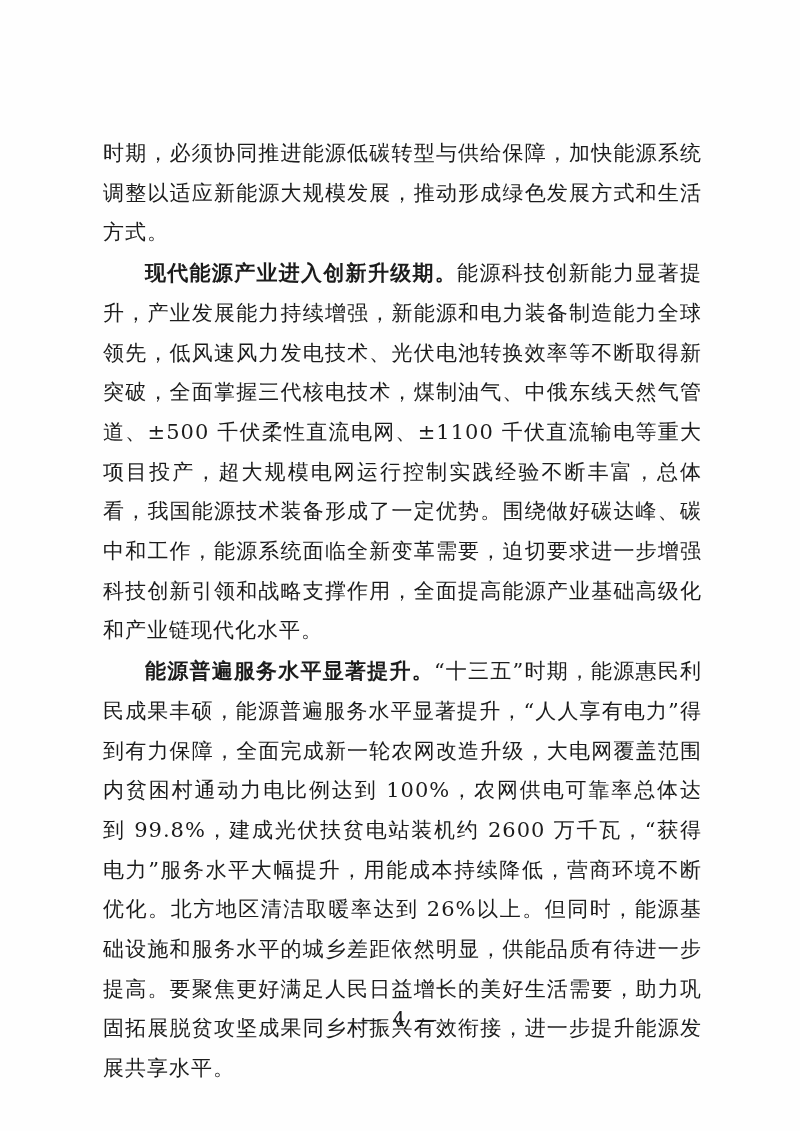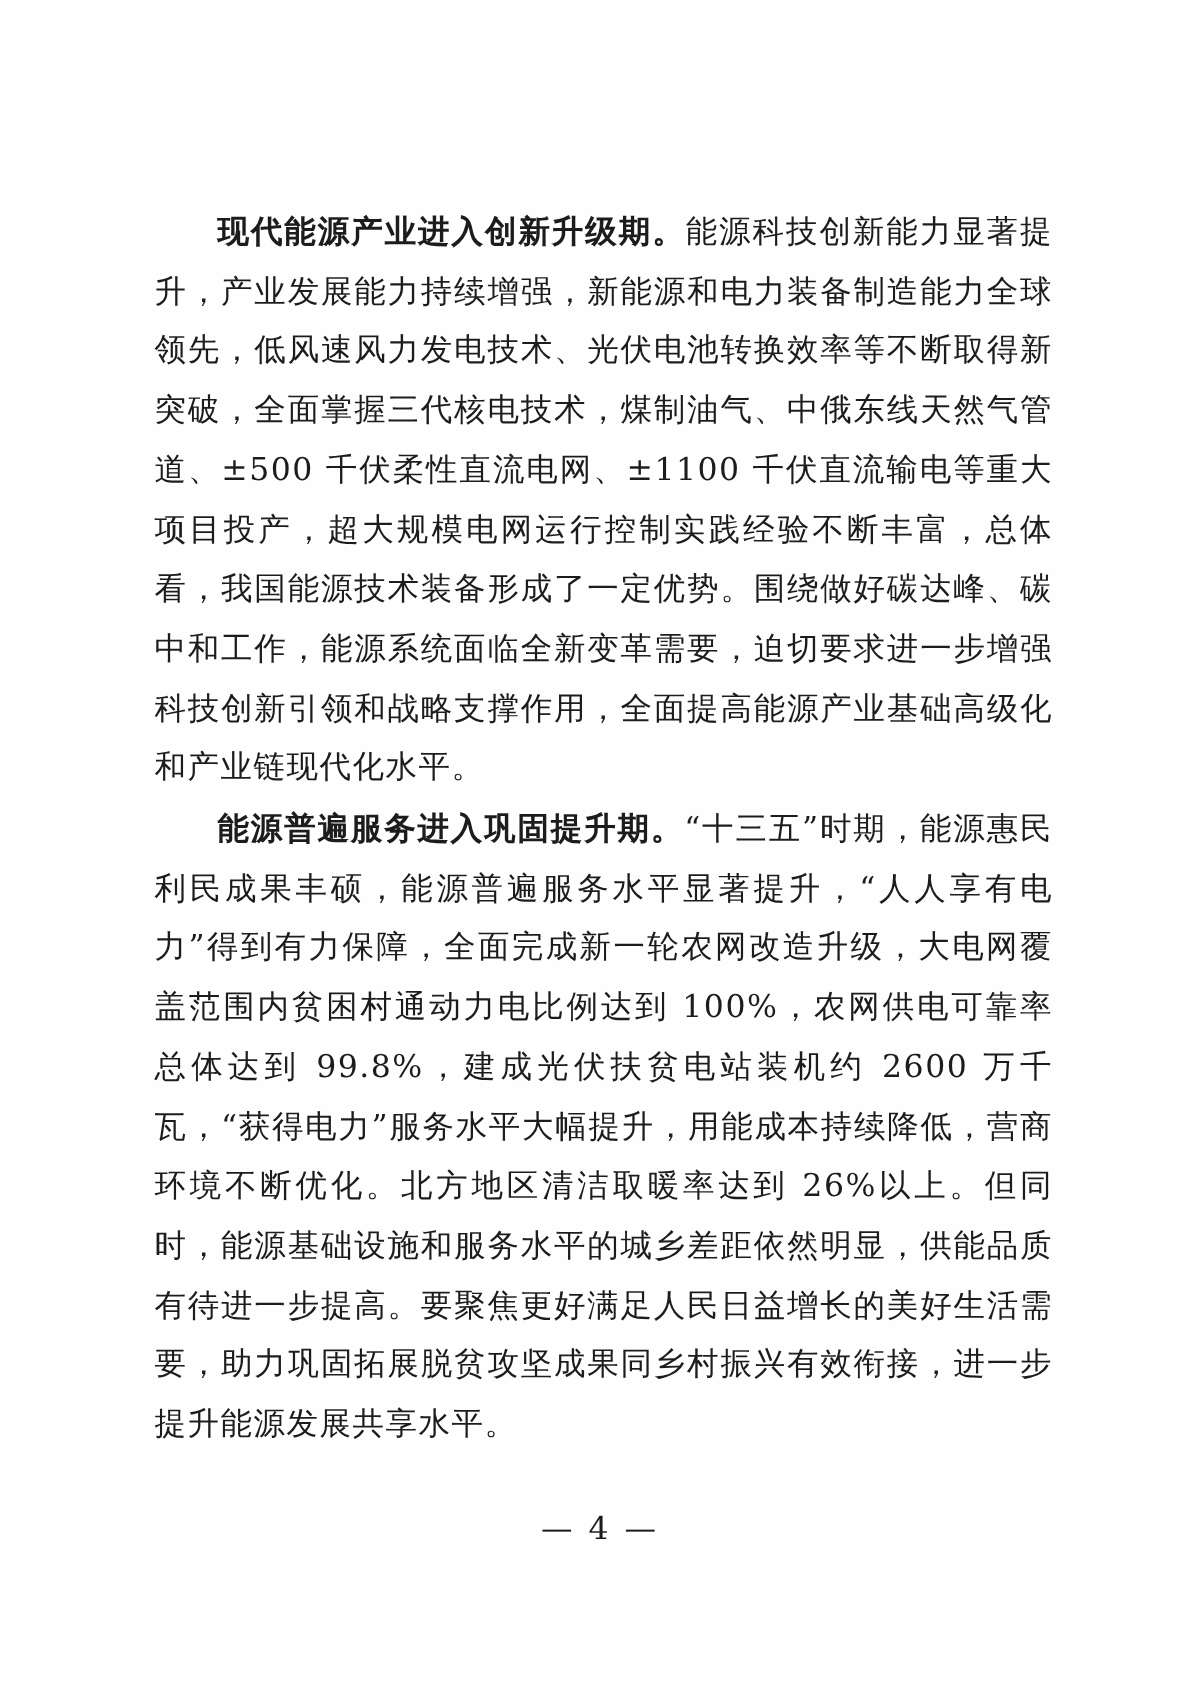--- a/index.html
+++ b/index.html
@@ -51,26 +51,29 @@
     color: #1c1c1c;
   }
 </style>
 </head>
 <body>
 
 <div class="page">
 
   <div class="text-block">
 
+    <p>
+      <span>时期，必须协同推进能源低碳转型与供给保障，加快能源系统调整以适应新能源大规模发展，推动形成绿色发展方式和生活方式。</span>
+    </p>
 
     <p class="indent">
       <span class="lead">现代能源产业进入创新升级期。</span><span>能源科技创新能力显著提升，产业发展能力持续增强，新能源和电力装备制造能力全球领先，低风速风力发电技术、光伏电池转换效率等不断取得新突破，全面掌握三代核电技术，煤制油气、中俄东线天然气管道、±500 千伏柔性直流电网、±1100 千伏直流输电等重大项目投产，超大规模电网运行控制实践经验不断丰富，总体看，我国能源技术装备形成了一定优势。围绕做好碳达峰、碳中和工作，能源系统面临全新变革需要，迫切要求进一步增强科技创新引领和战略支撑作用，全面提高能源产业基础高级化和产业链现代化水平。</span>
     </p>
 
     <p class="indent">
-      <span class="lead">能源普遍服务进入巩固提升期。</span><span>“十三五”时期，能源惠民利民成果丰硕，能源普遍服务水平显著提升，“人人享有电力”得到有力保障，全面完成新一轮农网改造升级，大电网覆盖范围内贫困村通动力电比例达到 100%，农网供电可靠率总体达到 99.8%，建成光伏扶贫电站装机约 2600 万千瓦，“获得电力”服务水平大幅提升，用能成本持续降低，营商环境不断优化。北方地区清洁取暖率达到 26%以上。但同时，能源基础设施和服务水平的城乡差距依然明显，供能品质有待进一步提高。要聚焦更好满足人民日益增长的美好生活需要，助力巩固拓展脱贫攻坚成果同乡村振兴有效衔接，进一步提升能源发展共享水平。</span>
+      <span class="lead">能源普遍服务水平显著提升。</span><span>“十三五”时期，能源惠民利民成果丰硕，能源普遍服务水平显著提升，“人人享有电力”得到有力保障，全面完成新一轮农网改造升级，大电网覆盖范围内贫困村通动力电比例达到 100%，农网供电可靠率总体达到 99.8%，建成光伏扶贫电站装机约 2600 万千瓦，“获得电力”服务水平大幅提升，用能成本持续降低，营商环境不断优化。北方地区清洁取暖率达到 26%以上。但同时，能源基础设施和服务水平的城乡差距依然明显，供能品质有待进一步提高。要聚焦更好满足人民日益增长的美好生活需要，助力巩固拓展脱贫攻坚成果同乡村振兴有效衔接，进一步提升能源发展共享水平。</span>
     </p>
 
   </div>
 
   <div class="page-footer">— 4 —</div>
 
 </div>
 
 </body></html>

